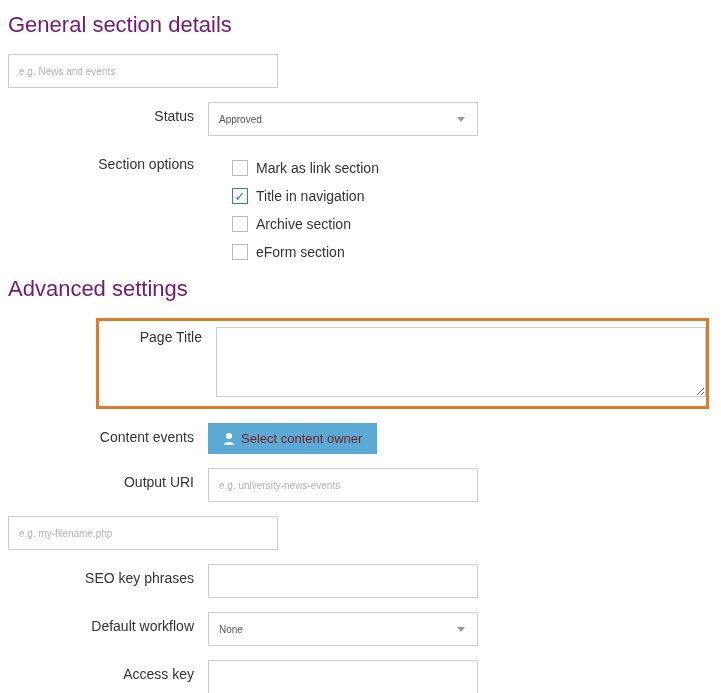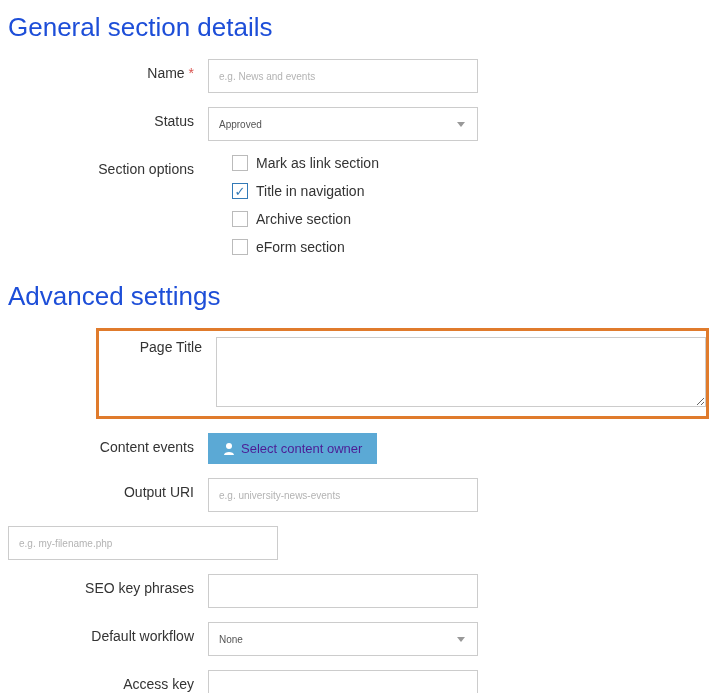--- a/index.html
+++ b/index.html
@@ -5,23 +5,23 @@
   * { box-sizing: border-box; }
   body {
     font-family: Arial, Helvetica, sans-serif;
     font-size: 14px;
     color: #333;
     margin: 0;
     padding: 8px;
     width: 721px;
   }
   h2.section-heading {
-    font-size: 26px;
+    font-size: 22px;
     font-weight: normal;
-    color: #1d4ed8;
+    color: #701a75;
     margin: 4px 0 16px 0;
   }
   .form-row {
     display: flex;
     align-items: flex-start;
     margin-bottom: 14px;
   }
   .label-col {
     width: 200px;
     text-align: right;
@@ -59,21 +59,21 @@
   .select-box .sel-text { color: #555; }
   .caret-down {
     width: 0; height: 0;
     border-left: 4px solid transparent;
     border-right: 4px solid transparent;
     border-top: 5px solid #999;
     margin-right: 2px;
   }
   .checkbox-row {
     display: flex;
-    align-items: flex-start;
+    align-items: flex-end;
     height: 26px;
     margin-bottom: 2px;
     padding-left: 24px;
   }
   .checkbox-box {
     width: 16px; height: 16px;
     border: 1px solid #bbb;
     background: #fff;
     margin-right: 8px;
     display: flex;
@@ -92,37 +92,34 @@
     margin-left: 88px;
     margin-right: 4px;
     margin-bottom: 14px;
   }
   .highlight-box .form-row { margin-bottom: 0; }
   .highlight-box .label-col { width: 112px; padding-top: 2px; }
   .btn-primary {
     display: inline-flex;
     align-items: center;
     background: #5BA9D5;
-    color: #4c1d95;
+    color: #7f1d1d;
     border: 1px solid #5BA9D5;
     padding: 7px 14px;
     font-size: 13px;
     cursor: pointer;
   }
   .btn-primary svg { margin-right: 6px; }
 </style>
 </head>
 <body>
 
 <h2 class="section-heading">General section details</h2>
 
 <div class="form-row">
-  <div class="label-col">
-    <span>Name</span> <span class="req">*</span>
-  </div>
   <div class="control-col">
     <input class="text-input" type="text" placeholder="e.g. News and events" style="">
   </div>
 </div>
 
 <div class="form-row">
   <div class="label-col">Status</div>
   <div class="control-col">
     <div class="select-box">
       <span class="sel-text">Approved</span>

